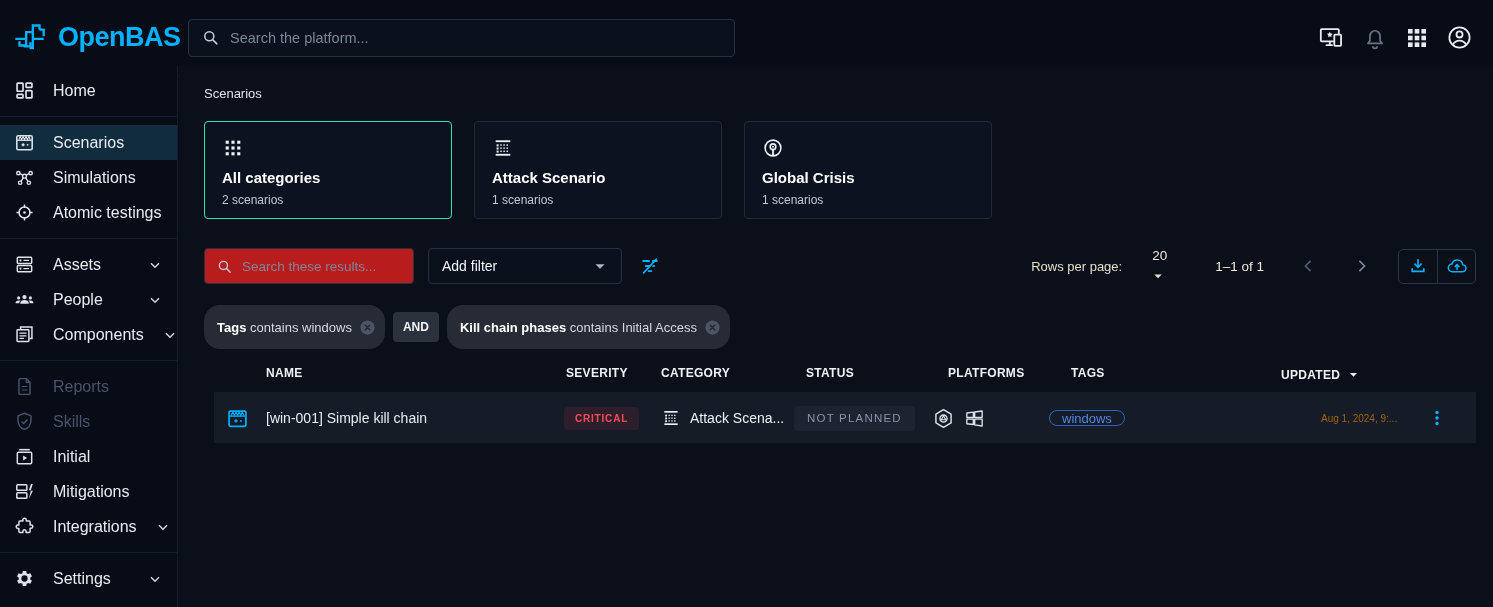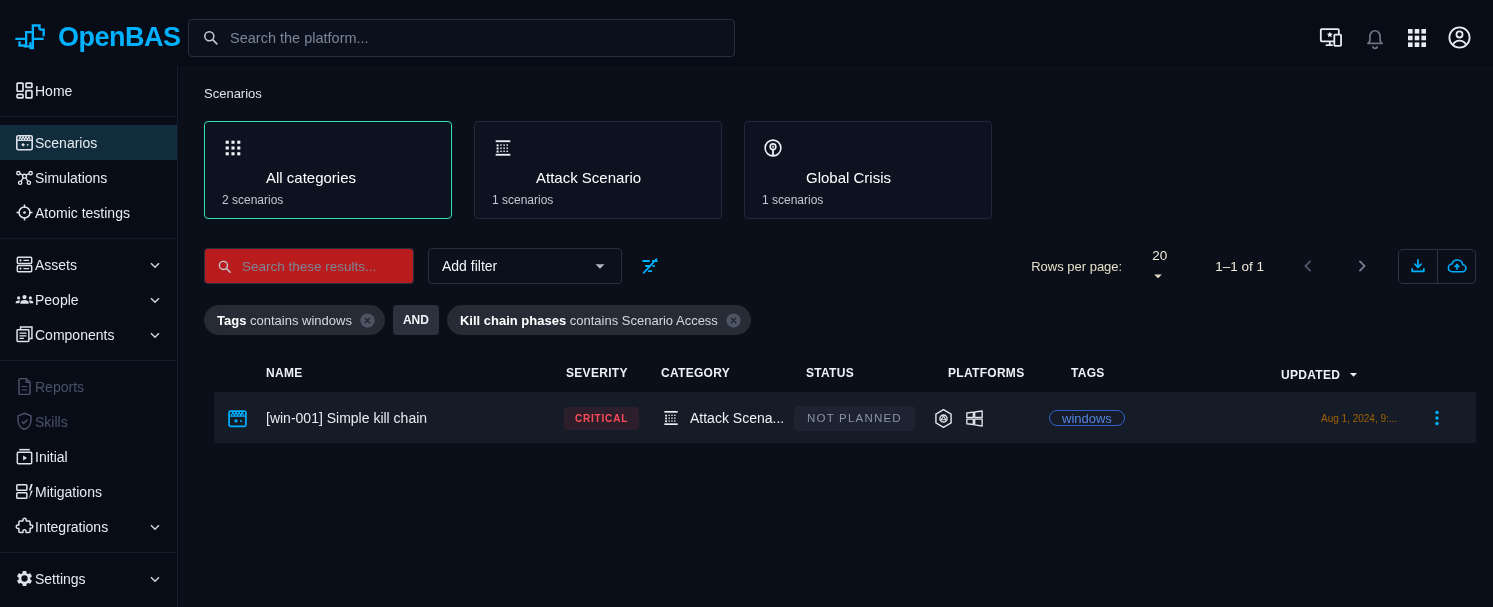--- a/index.html
+++ b/index.html
@@ -35,22 +35,22 @@
   .tb-icon { color:#e8ecf2; cursor:pointer; }
   .tb-icon.dim { color:#6b7486; }
 
   
   .sidebar {
     position:absolute; top:66px; left:0; bottom:0; width:178px;
     background:#070c16; border-right:1px solid #151d2e;
     padding-top:7px;
   }
   .side-item {
-    height:35px; display:flex; align-items:center; 
-    padding:0 14px; cursor:pointer; color:#e8ecf2; font-size:14px;text-align:center;
+    height:35px; display:flex; align-items:center; gap:18px;
+    padding:0 14px; cursor:pointer; color:#e8ecf2; font-size:16px;text-align:center;
   }
   .side-item .s-ic { color:#dfe4ec; flex:0 0 auto; }
   .side-item.selected { background:#102c3d; }
   .side-item.disabled { color:#49536a; cursor:default; }
   .side-item.disabled .s-ic { color:#49536a; }
   .side-item .chev { margin-left:auto; color:#cfd5e0; }
   .side-divider { height:1px; background:#141b2b; margin:8px 0; }
 
   
   .main { position:absolute; top:66px; left:179px; right:0; bottom:0; background:#0a0f1a; }
@@ -58,21 +58,21 @@
 
   
   .cards { position:absolute; left:25px; top:55px; display:flex; gap:22px; }
   .card {
     width:248px; height:98px; background:#0c121f;
     border:1px solid #20293a; border-radius:4px;
     padding:15px 17px; cursor:pointer;
   }
   .card.selected { border:1px solid #35e0b5; }
   .card .c-ic { color:#eef1f6; margin-bottom:10px; }
-  .card .c-title { font-size:15px; font-weight:400; color:#ffffff; margin-bottom:7px;margin-left:44px; }
+  .card .c-title { font-size:15px; font-weight:700; color:#ffffff; margin-bottom:7px; }
   .card .c-count { font-size:12px; color:#c3c9d4; }
 
   
   .toolbar { position:absolute; left:25px; right:17px; top:182px; height:36px; display:flex; align-items:center; }
   .results-search {
     width:210px; height:36px; border:1px solid #273042; border-radius:4px;
     display:flex; align-items:center; gap:9px; padding:0 11px; background:#b91c1c;
   }
   .results-search input {
     flex:1; min-width:0; background:transparent; border:none; outline:none;
@@ -99,21 +99,21 @@
   }
   .export-btn {
     width:38px; height:33px; display:flex; align-items:center; justify-content:center;
     color:#00b1ff; cursor:pointer; background:transparent;
   }
   .export-btn + .export-btn { border-left:1px solid #2a3547; }
 
   
   .chips { position:absolute; left:25px; top:239px; display:flex; align-items:center; }
   .chip {
-    height:30px; border-radius:16px; background:#262b36;
+    height:44px; border-radius:16px; background:#262b36;
     display:flex; align-items:center; gap:6px; padding:0 8px 0 13px;
     font-size:13px; color:#d4d9e2;
   }
   .chip b { color:#ffffff; font-weight:700; }
   .chip .close { cursor:pointer; }
   .op-chip {
     height:30px; border-radius:4px; background:#2b313d; margin:0 8px;
     display:flex; align-items:center; padding:0 10px;
     font-size:12px; font-weight:700; color:#f2f4f8; cursor:pointer;
   }
@@ -509,21 +509,21 @@
       <span><b>Tags</b>&nbsp;<span>contains windows</span></span>
       <span class="close">
         <svg width="19" height="19" viewBox="0 0 24 24">
             <circle cx="12" cy="12" r="9" fill="#4d5464"></circle>
             <path d="M9.2 9.2l5.6 5.6M14.8 9.2l-5.6 5.6" stroke="#22272f" stroke-width="1.9" stroke-linecap="round"></path>
           </svg>
       </span>
     </div>
     <div class="op-chip">AND</div>
     <div class="chip">
-      <span><b>Kill chain phases</b>&nbsp;<span>contains Scenario Access</span></span>
+      <span><b>Kill chain phases</b>&nbsp;<span>contains Initial Access</span></span>
       <span class="close">
         <svg width="19" height="19" viewBox="0 0 24 24">
             <circle cx="12" cy="12" r="9" fill="#4d5464"></circle>
             <path d="M9.2 9.2l5.6 5.6M14.8 9.2l-5.6 5.6" stroke="#22272f" stroke-width="1.9" stroke-linecap="round"></path>
           </svg>
       </span>
     </div>
   </div>
 
   <div class="table">

